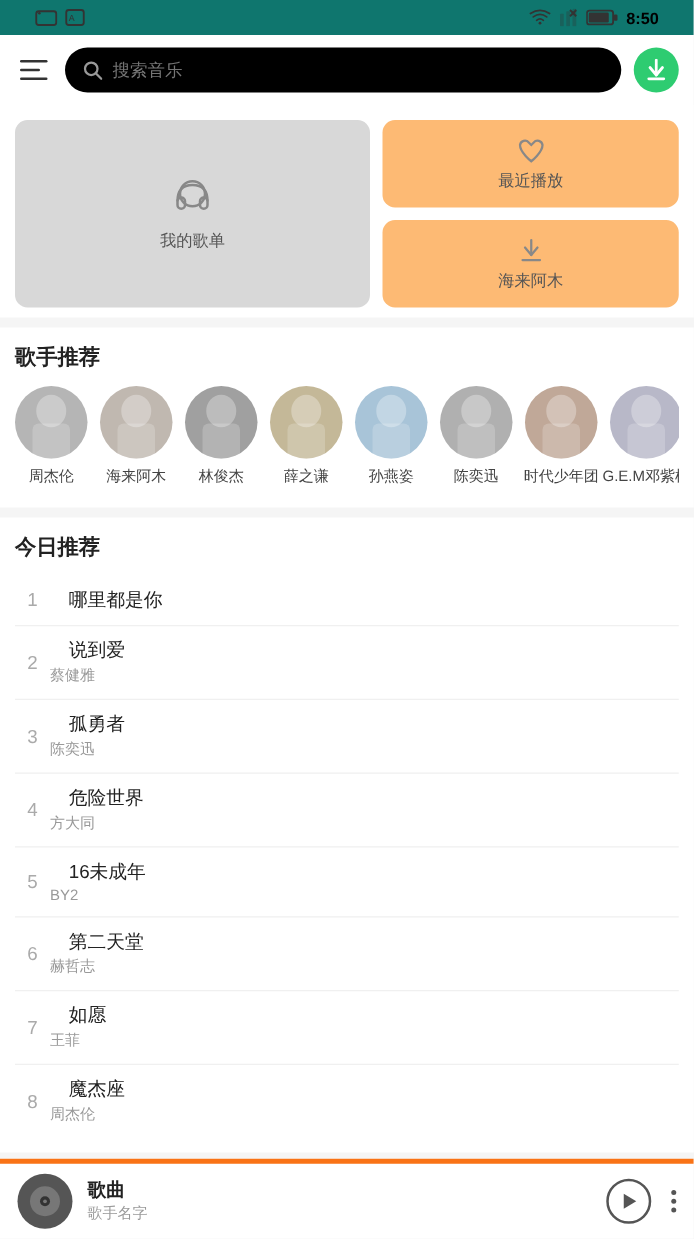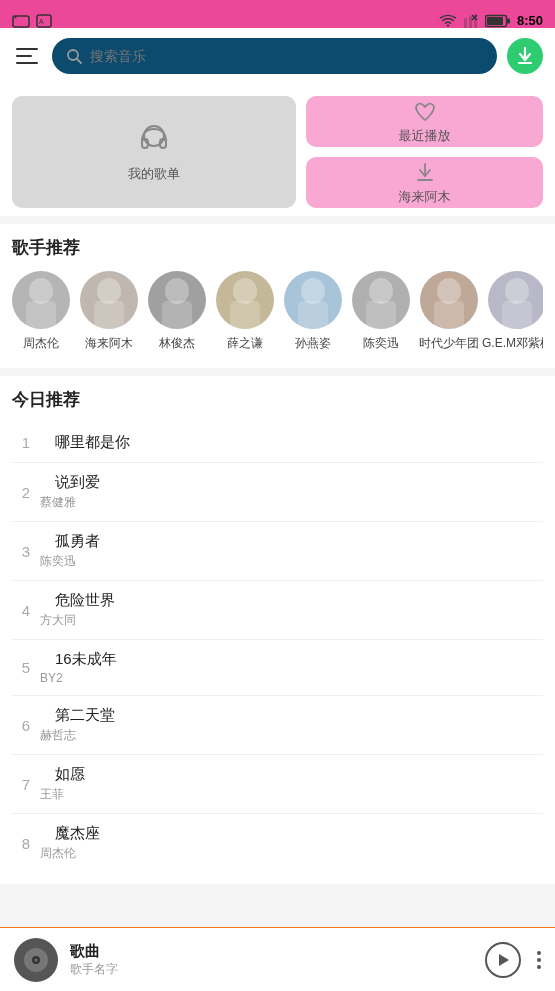--- a/index.html
+++ b/index.html
@@ -8,25 +8,25 @@
       height: 991px;
       background: #f5f5f5;
       font-family: -apple-system, 'PingFang SC', 'Microsoft YaHei', sans-serif;
       overflow: hidden;
       position: relative;
     }
 
     
     .status-bar {
       height: 28px;
-      background: #ec4899;
-      display: flex;
-      align-items: flex-end;
+      background: #0f766e;
+      display: flex;
+      align-items: center;
       justify-content: space-between;
-      padding: 0 12px;
+      padding: 0 28px;
     }
     .status-bar-left {
       display: flex;
       align-items: center;
       gap: 6px;
     }
     .status-bar-right {
       display: flex;
       align-items: center;
       gap: 6px;
@@ -58,21 +58,21 @@
       border-radius: 1px;
     }
     .menu-icon span:first-child { width: 22px; }
     .menu-icon span:nth-child(2) { width: 16px; }
     .menu-icon span:last-child { width: 22px; }
 
     .search-box {
       flex: 1;
       display: flex;
       align-items: center;
-      background: #0c4a6e;
+      background: #000000;
       border-radius: 20px;
       padding: 10px 14px;
       gap: 8px;
     }
     .search-box input {
       border: none;
       background: transparent;
       outline: none;
       font-size: 14px;
       color: #999;
@@ -99,38 +99,38 @@
 
     
     .top-cards {
       display: flex;
       padding: 12px 12px 8px;
       gap: 10px;
       background: #fff;
     }
     .card-large {
       flex: 1.2;
-      height: 112px;
+      height: 150px;
       background: #d8d8d8;
       border-radius: 10px;
       display: flex;
       flex-direction: column;
       align-items: center;
       justify-content: center;
       gap: 8px;
     }
     .card-small-group {
       flex: 1;
       display: flex;
       flex-direction: column;
       gap: 10px;
     }
     .card-small {
       flex: 1;
-      background: #f9a8d4;
+      background: #fdba74;
       border-radius: 10px;
       display: flex;
       flex-direction: column;
       align-items: center;
       justify-content: center;
       gap: 4px;
     }
     .card-label {
       font-size: 13px;
       color: #555;
@@ -211,21 +211,21 @@
     }
 
     
     .bottom-player {
       position: absolute;
       bottom: 0;
       left: 0;
       right: 0;
       height: 64px;
       background: #fff;
-      border-top: 1px solid #f97316;
+      border-top: 4px solid #f97316;
       display: flex;
       align-items: center;
       padding: 0 14px;
       gap: 12px;
     }
     .player-thumb {
       width: 44px;
       height: 44px;
       border-radius: 50%;
       background: #555;

